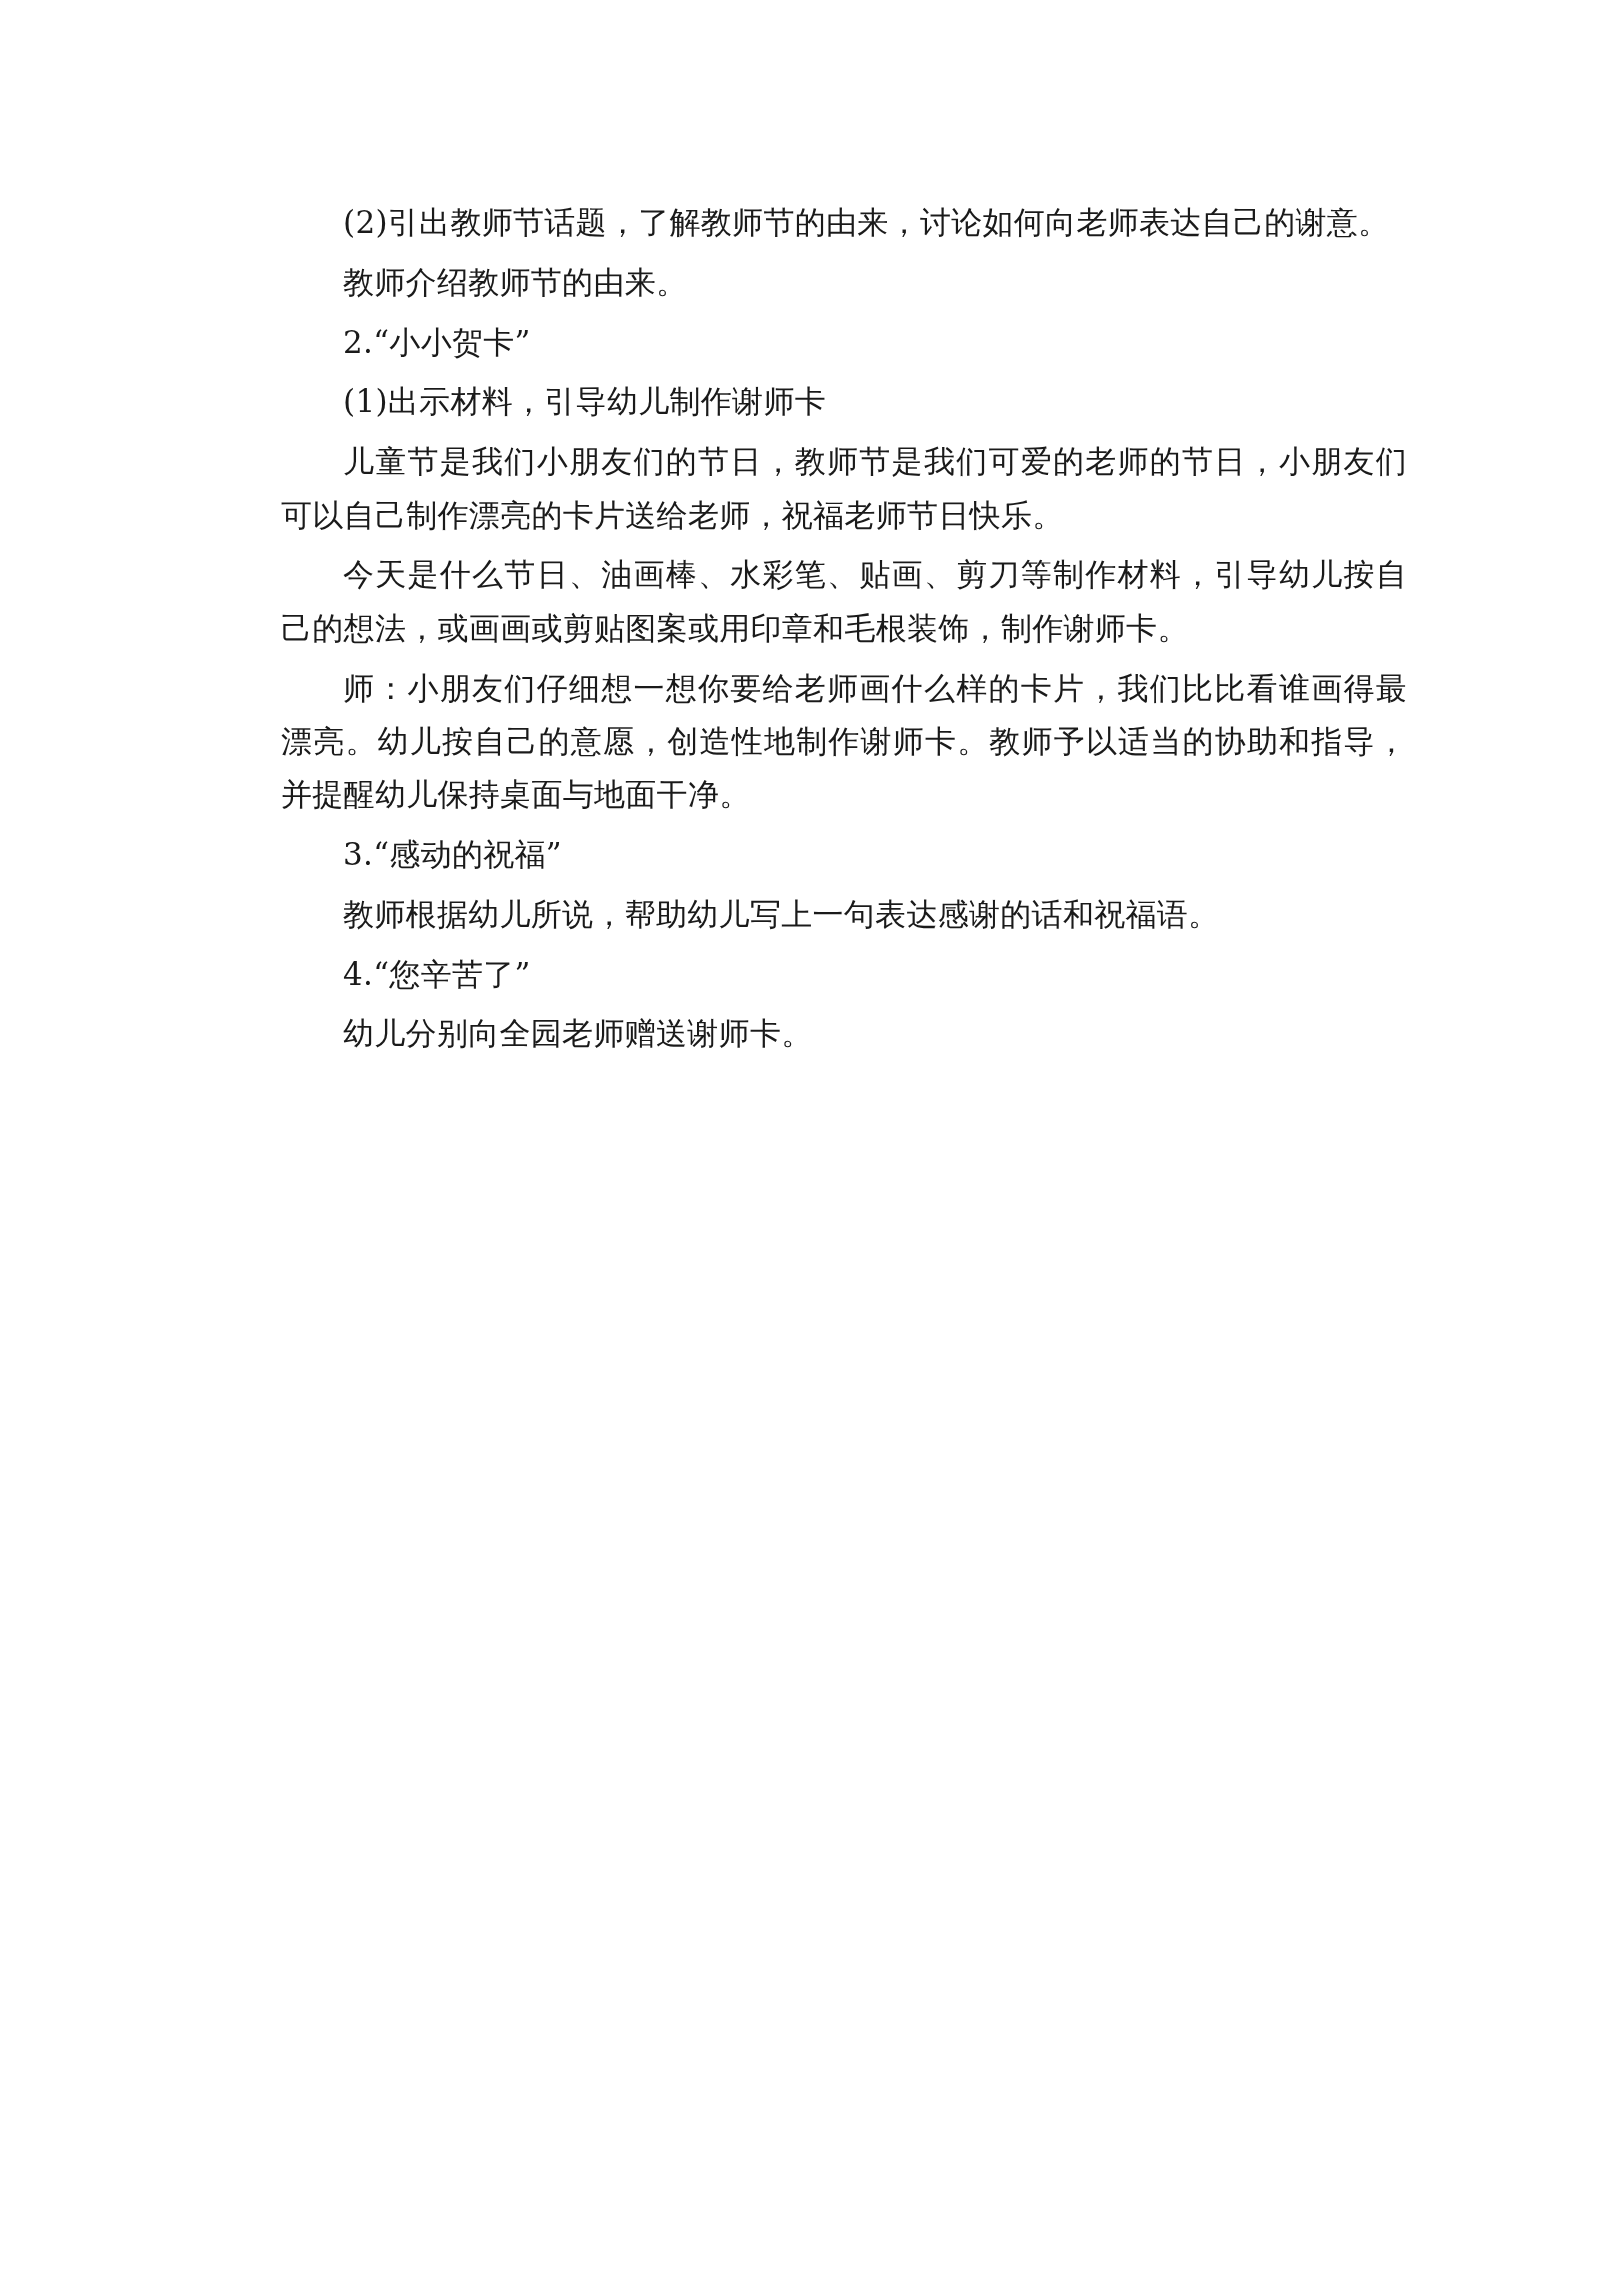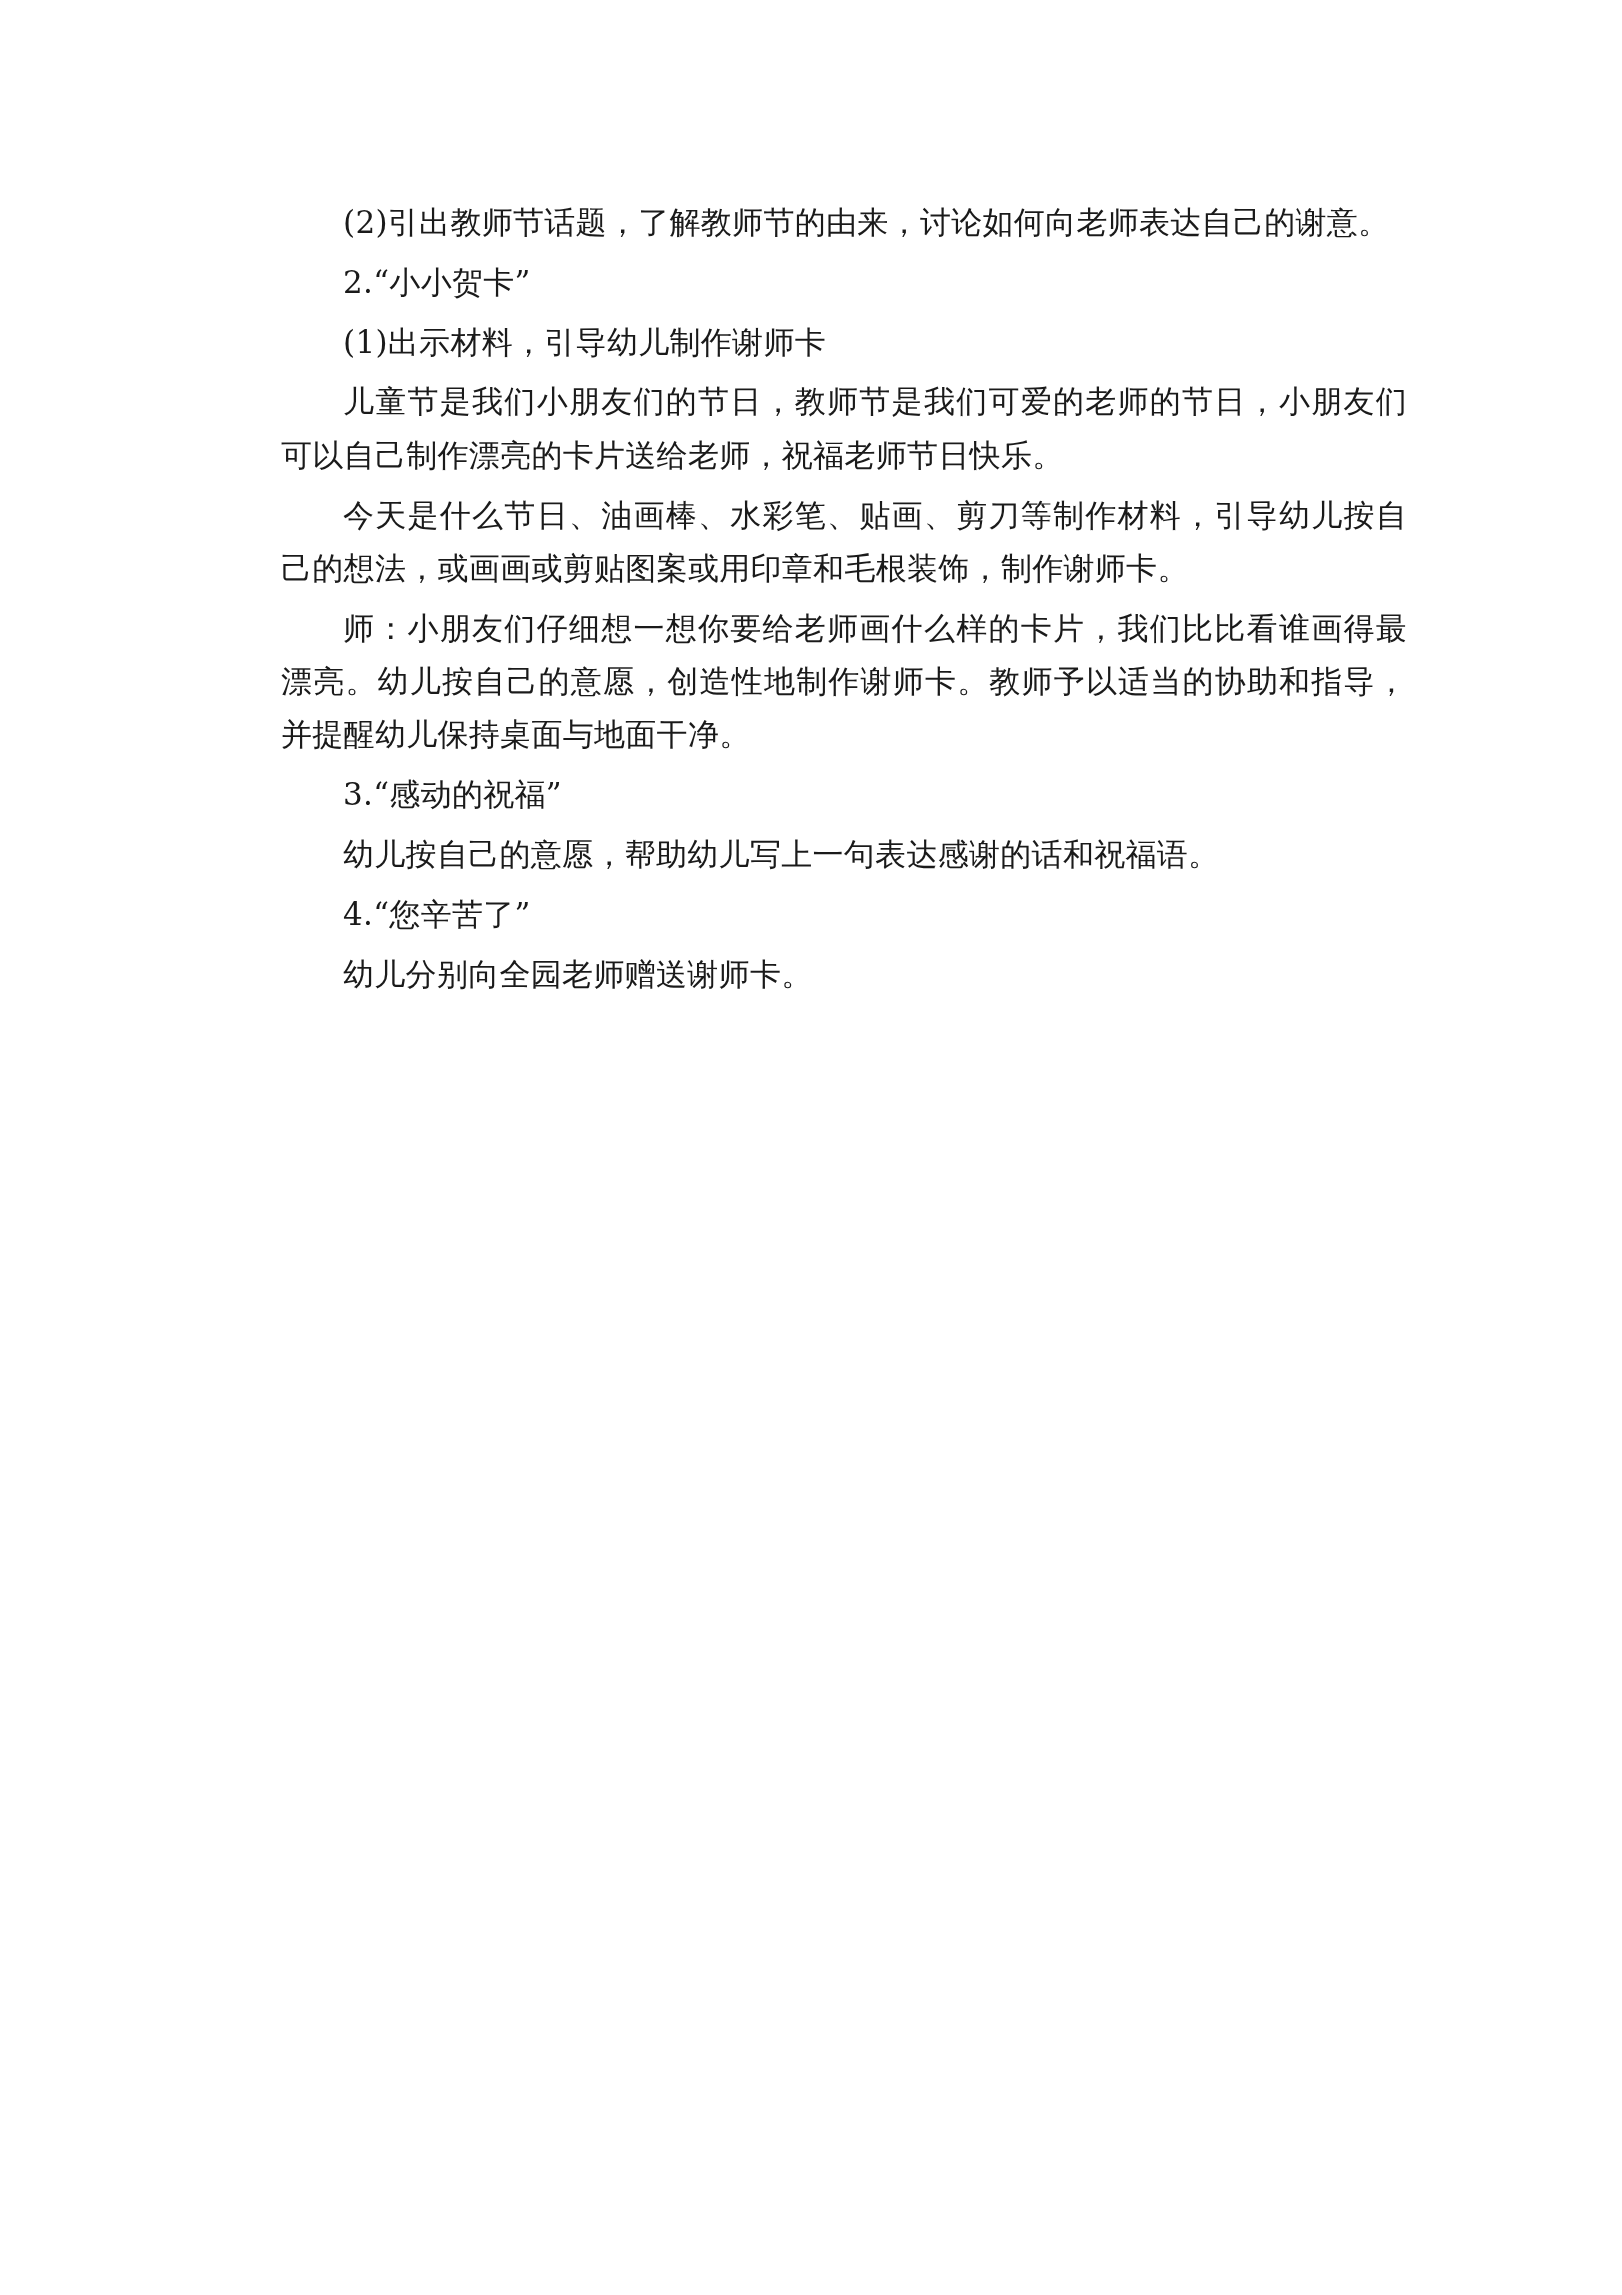--- a/index.html
+++ b/index.html
@@ -28,24 +28,25 @@
     text-indent: 2em;
     white-space: normal;
   }
 </style>
 </head>
 <body>
 
 <div class="page">
   <div class="doc-body">
     <p class="para">(2)引出教师节话题，了解教师节的由来，讨论如何向老师表达自己的谢意。</p>
+    <p class="para">教师介绍教师节的由来。</p>
     <p class="para">2.“小小贺卡”</p>
     <p class="para">(1)出示材料，引导幼儿制作谢师卡</p>
     <p class="para">儿童节是我们小朋友们的节日，教师节是我们可爱的老师的节日，小朋友们可以自己制作漂亮的卡片送给老师，祝福老师节日快乐。</p>
     <p class="para">今天是什么节日、油画棒、水彩笔、贴画、剪刀等制作材料，引导幼儿按自己的想法，或画画或剪贴图案或用印章和毛根装饰，制作谢师卡。</p>
     <p class="para">师：小朋友们仔细想一想你要给老师画什么样的卡片，我们比比看谁画得最漂亮。幼儿按自己的意愿，创造性地制作谢师卡。教师予以适当的协助和指导，并提醒幼儿保持桌面与地面干净。</p>
     <p class="para">3.“感动的祝福”</p>
-    <p class="para">幼儿按自己的意愿，帮助幼儿写上一句表达感谢的话和祝福语。</p>
+    <p class="para">教师根据幼儿所说，帮助幼儿写上一句表达感谢的话和祝福语。</p>
     <p class="para">4.“您辛苦了”</p>
     <p class="para">幼儿分别向全园老师赠送谢师卡。</p>
   </div>
 </div>
 
 
 </body></html>

